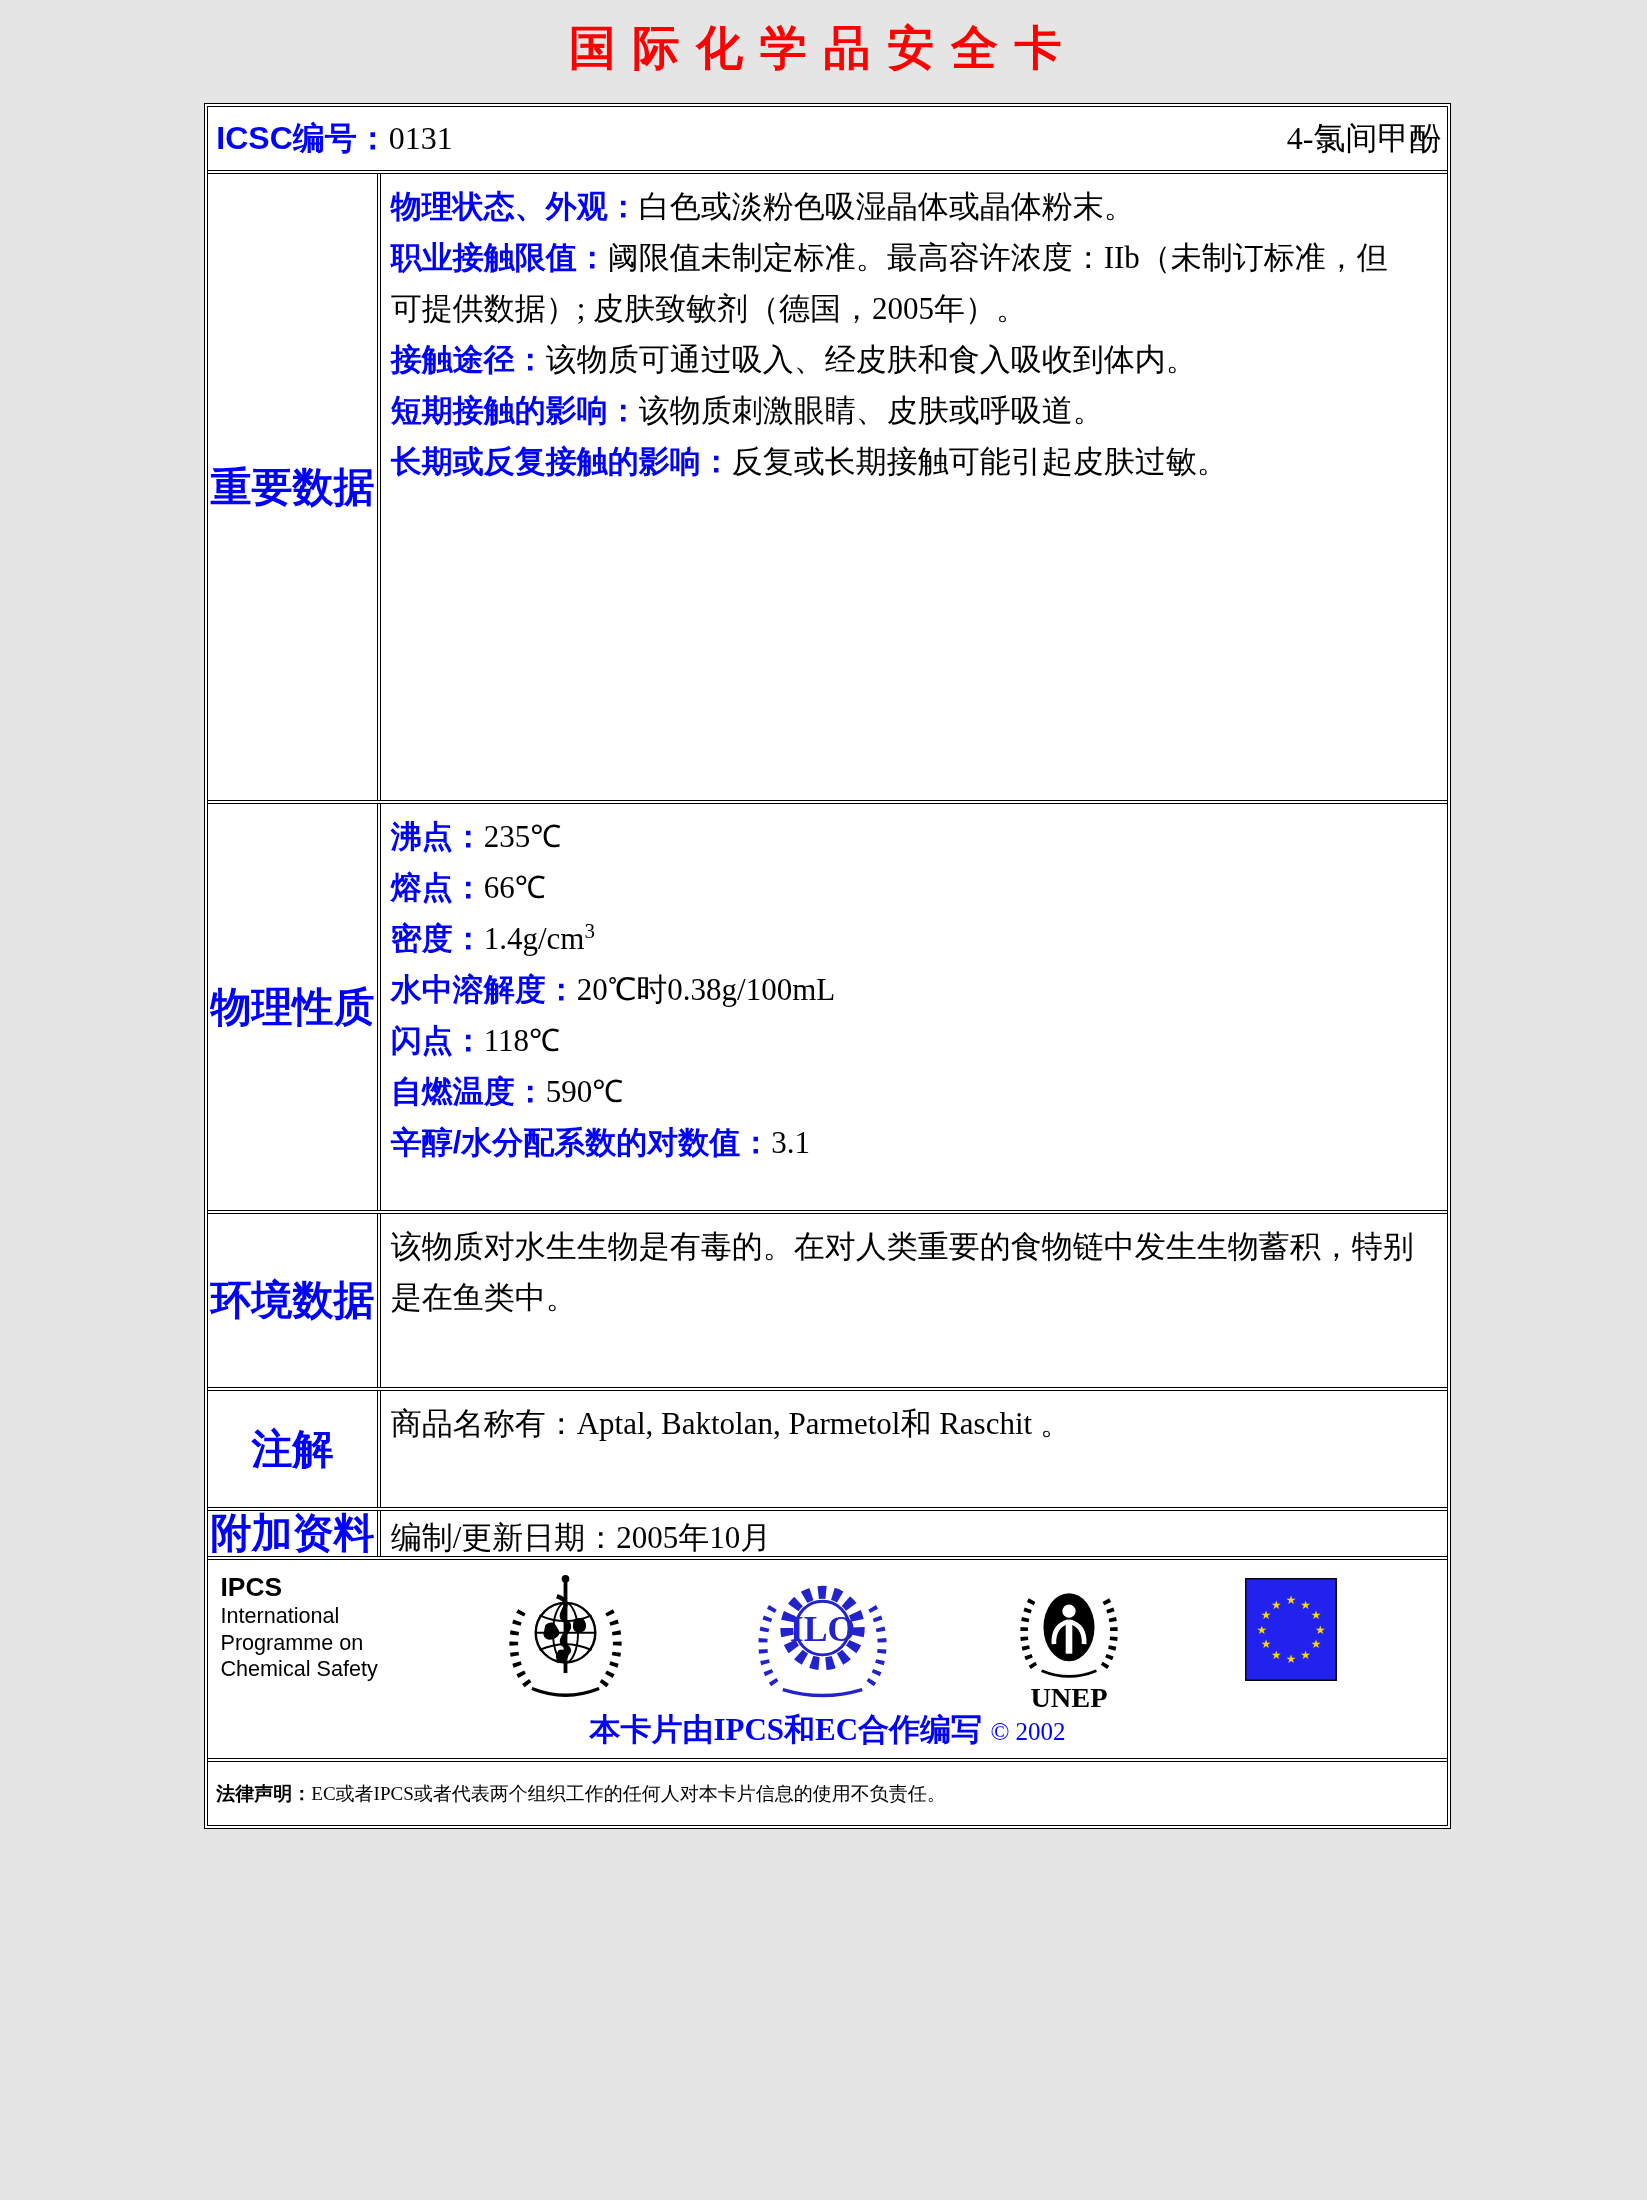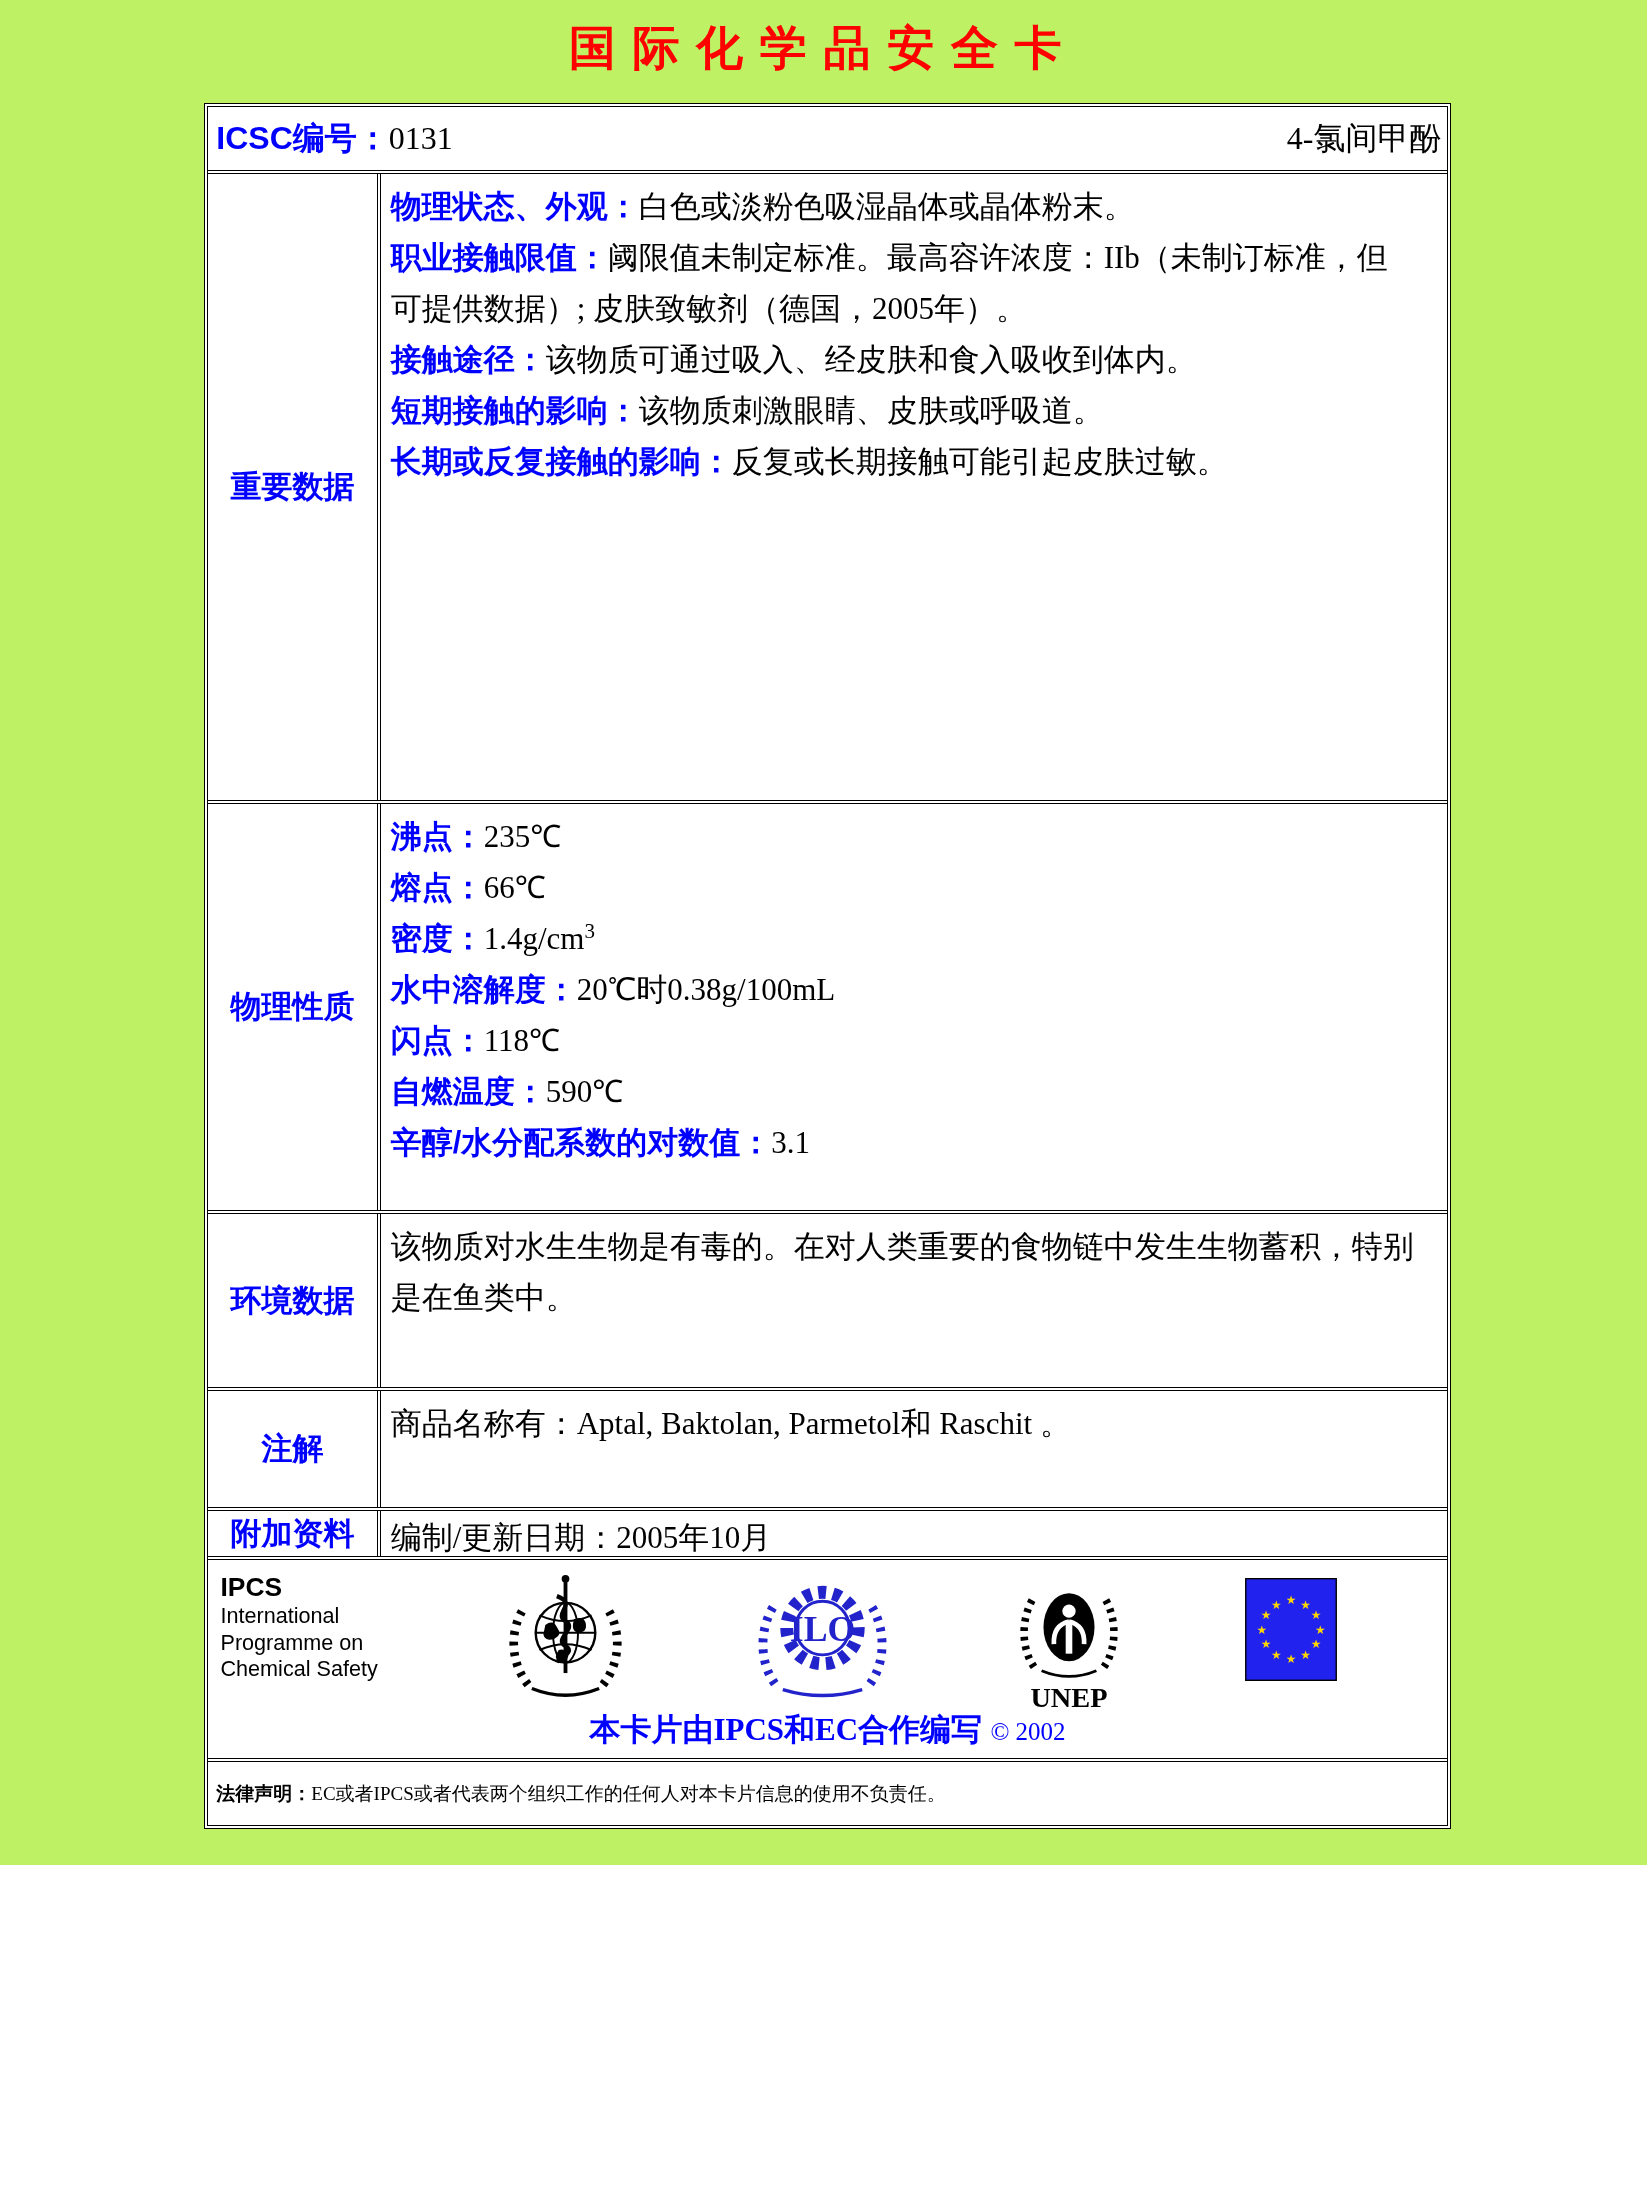--- a/index.html
+++ b/index.html
@@ -1,35 +1,35 @@
 <!DOCTYPE html>
 <html style="font-size:11px"><head>
 <meta charset="utf-8">
 <style>
   html,body{margin:0;padding:0;background:#fff;}
-  .page{position:relative;width:1647px;height:1865px;background:#bef264;overflow:hidden;
+  .page{position:relative;width:1647px;height:2200px;background:#e5e5e5;overflow:hidden;
         font-family:"Liberation Serif",serif;color:#000;}
   .doc-title{position:absolute;top:16.7px;left:0;width:100%;text-align:center;
         color:#ff0000;font-size:47px;font-weight:bold;letter-spacing:16.7px;
         font-family:"Liberation Serif",serif;}
   .card{position:absolute;left:204px;top:103px;width:1247px;box-sizing:border-box;
         border:4.9px double #000;background:#fff;}
   .row{display:flex;box-sizing:border-box;border-top:4.9px double #000;}
   .row.first{border-top:none;}
   .h-header{height:63px;}
   .h-important{height:630px;}
   .h-physical{height:410px;}
   .h-env{height:177px;}
   .h-notes{height:120px;}
   .h-add{height:49px;}
   .h-footer{height:202px;}
   .h-legal{height:67px;}
   .label-cell{flex:0 0 173px;box-sizing:border-box;border-right:4.9px double #000;
         display:flex;align-items:center;justify-content:center;text-align:left;
-        color:#0000ff;font-weight:bold;font-size:31px;
+        color:#0000ff;font-weight:bold;font-size:41px;
         font-family:Liberation Mono, monospace;}
   .content-cell{flex:1;box-sizing:border-box;padding:7px 32px 7px 9.7px;
         font-size:31px;line-height:51px;}
   .content-cell p{margin:0;}
   .blab{color:#0000ff;font-weight:bold;font-family:"Liberation Sans",sans-serif;}
   .header-cell{flex:1;display:flex;justify-content:space-between;align-items:center;
         padding:0 5.6px 0 8.3px;font-size:32px;}
   .sup3{font-size:21px;vertical-align:super;line-height:0;}
   
   .footer-cell{flex:1;position:relative;box-sizing:border-box;padding:8.3px 12.5px 0 12.5px;}

